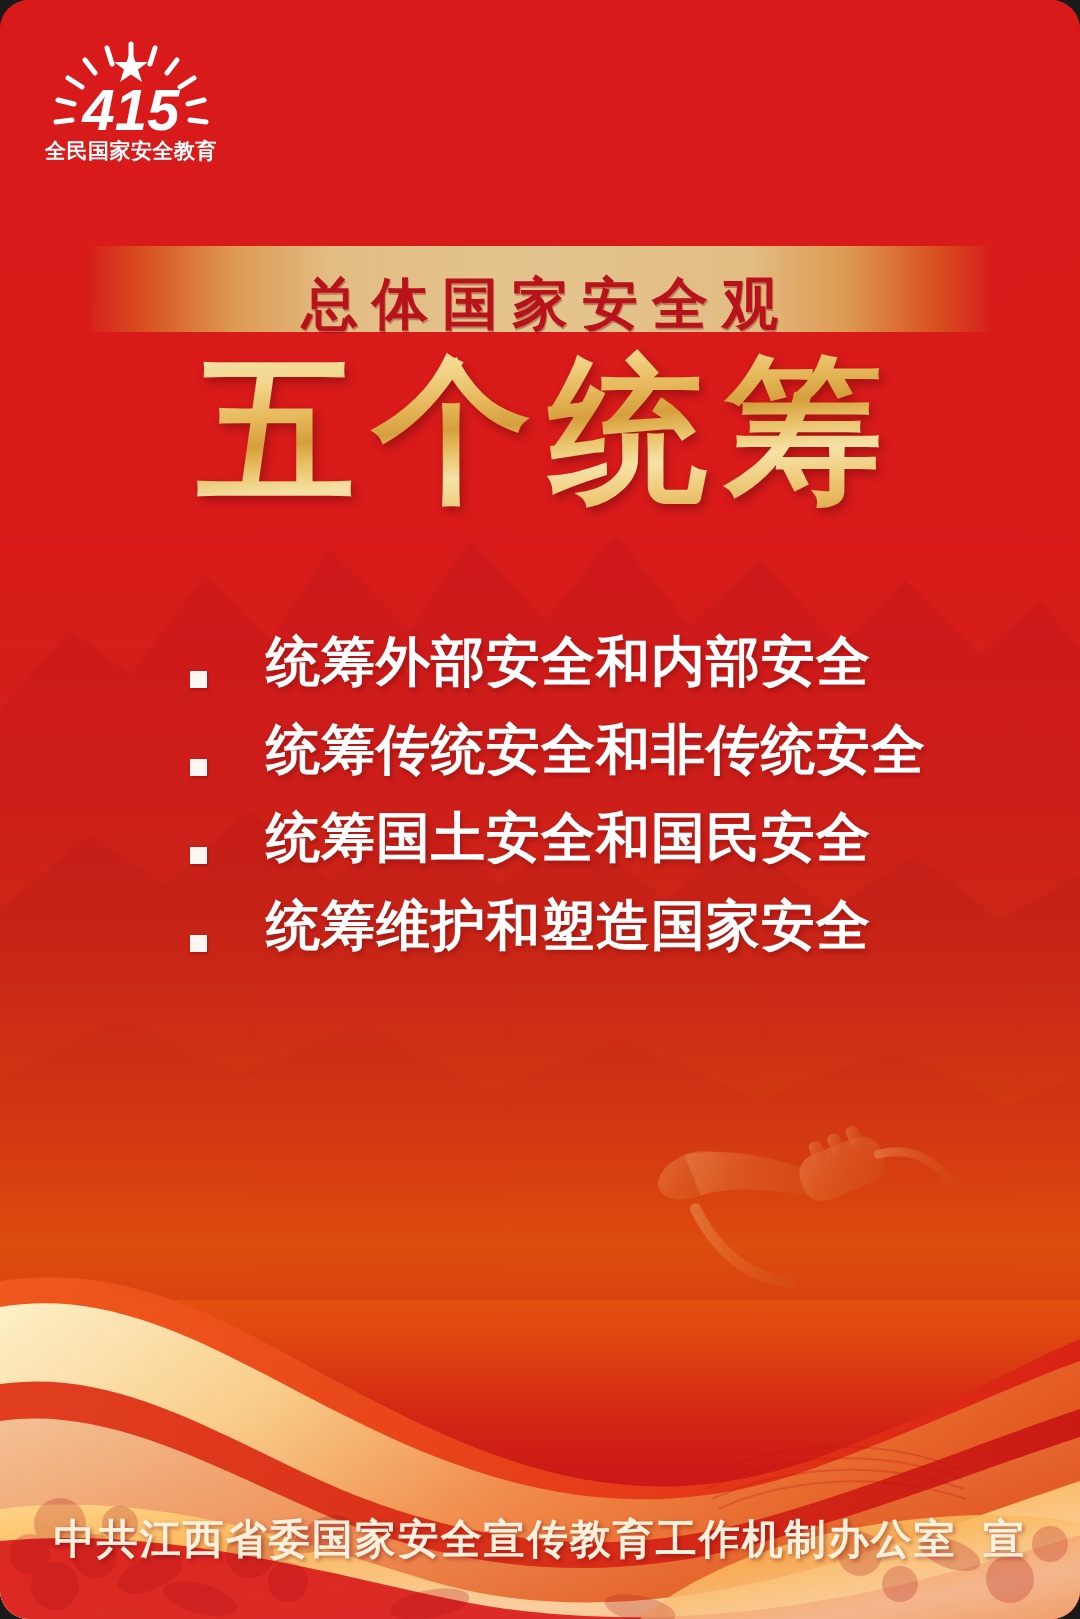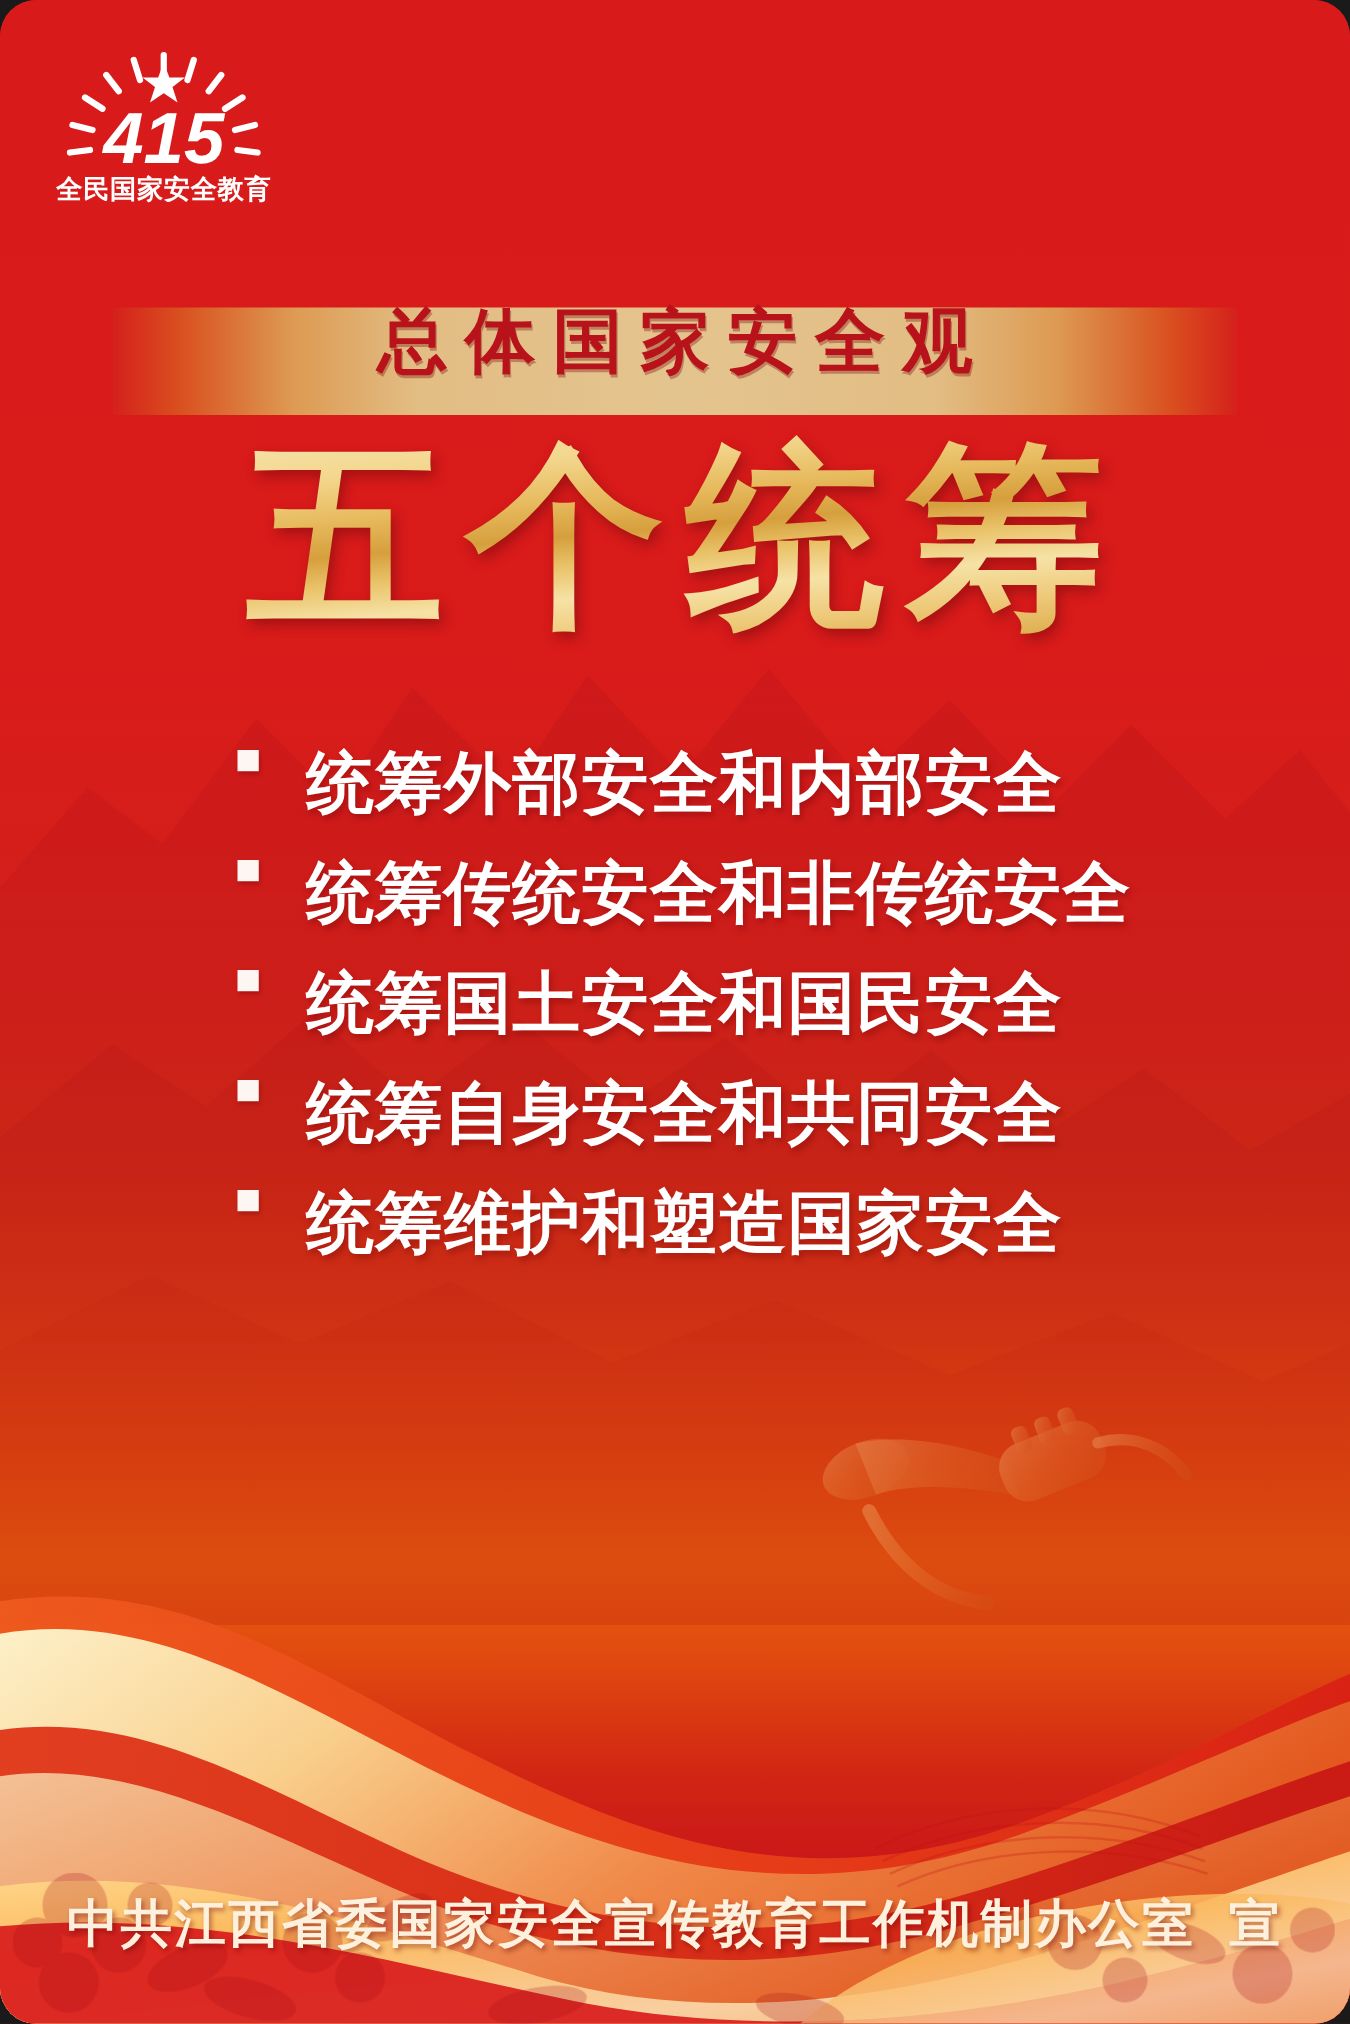--- a/index.html
+++ b/index.html
@@ -89,21 +89,21 @@
       #d5201c 0%,
       #d9501f 6%,
       #dd9a52 16%,
       #e2bd84 27%,
       #e4c48e 50%,
       #e2bd84 73%,
       #dd9a52 84%,
       #d9501f 94%,
       #d5201c 100%);
     display: flex;
-    align-items: flex-start;
+    align-items: flex-end;
     justify-content: center;
   }
   .banner-text {
     font-family: "Liberation Serif", "DejaVu Serif", serif;
     font-weight: bold;
     font-size: 56px;
     letter-spacing: 14px;
     text-indent: 14px;
     color: #b8121a;
     line-height: 1;
@@ -145,22 +145,23 @@
 
   
   .list {
     position: absolute;
     left: 190px;
     top: 600px;
     width: 760px;
   }
   .list-item {
     display: flex;
-    align-items: flex-start;
+    align-items: flex-end;
     height: 88px;
+    gap: 21px;
   }
   .bullet-square {
     width: 17px;
     height: 17px;
     background: #fdf6f2;
     flex: 0 0 auto;
     margin-right: 38px;
     box-shadow: 1px 2px 3px rgba(110,5,8,.35);
   }
   .list-label {
@@ -347,24 +348,20 @@
     <div class="list-item">
       <span class="bullet-square"></span>
       <span class="list-label">统筹传统安全和非传统安全</span>
     </div>
     <div class="list-item">
       <span class="bullet-square"></span>
       <span class="list-label">统筹国土安全和国民安全</span>
     </div>
     <div class="list-item">
       <span class="bullet-square"></span>
-      <span class="list-label">统筹自身安全和共同安全</span>
-    </div>
-    <div class="list-item">
-      <span class="bullet-square"></span>
       <span class="list-label">统筹维护和塑造国家安全</span>
     </div>
   </div>
 
   <div class="footer">
     <span class="footer-text">中共江西省委国家安全宣传教育工作机制办公室 宣</span>
   </div>
 
 </div>
 

